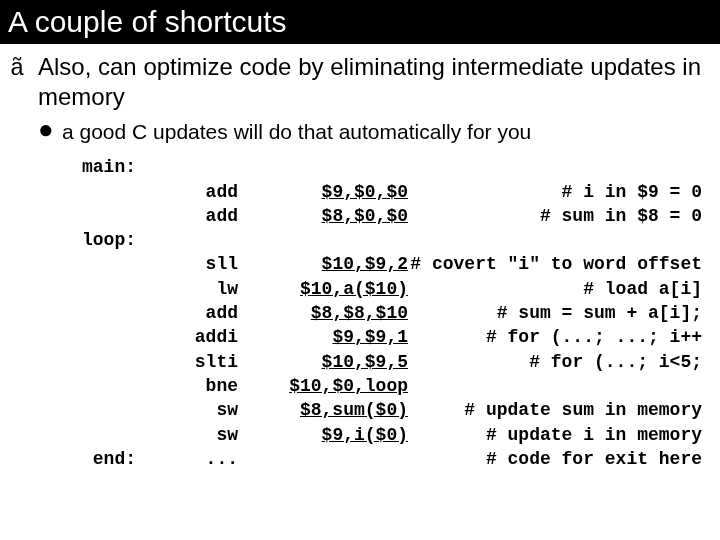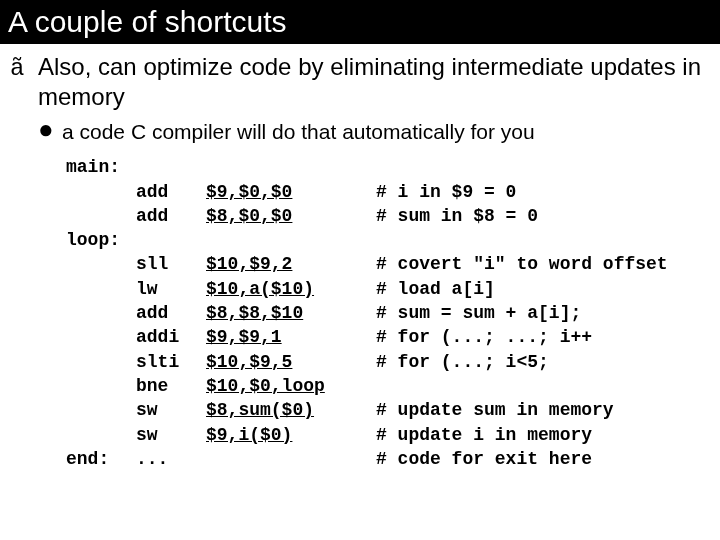--- a/index.html
+++ b/index.html
@@ -61,44 +61,45 @@
     text-align: left;
   }
   .code {
     font-family: "Courier New", Courier, monospace;
     font-size: 18px;
     font-weight: bold;
     line-height: 1.35;
     white-space: pre;
     color: #000;
     margin-left: 56px;
+    text-align: right;
   }
   .code .row {
     display: flex;
   }
   .col-label { width: 70px;  flex: 0 0 70px; }
-  .col-op    { width: 70px;  flex: 0 0 70px; }
+  .col-op    { width: 70px;  flex: 0 0 70px; margin-left: 32px; }
   .col-args  { width: 170px; flex: 0 0 170px; text-decoration: underline; }
   .col-cmt   { flex: 1 1 auto; }
 </style>
 </head>
 <body>
 
 <div class="slide">
 
   <div class="title-bar">A couple of shortcuts</div>
 
   <div class="body">
 
     <div class="bullet1">
       <div class="marker">ã</div>
       <div>Also, can optimize code by eliminating intermediate updates in memory</div>
     </div>
 
     <div class="bullet2">
       <div class="marker">●</div>
-      <div>a code C compiler will do that automatically for you</div>
+      <div>a good C updates will do that automatically for you</div>
     </div>
 
     <div class="code" id="code"><div class="row"><span class="col-label">main:</span><span class="col-op"></span><span class="col-args"></span><span class="col-cmt"></span></div><div class="row"><span class="col-label"></span><span class="col-op">add</span><span class="col-args">$9,$0,$0</span><span class="col-cmt"># i in $9 = 0</span></div><div class="row"><span class="col-label"></span><span class="col-op">add</span><span class="col-args">$8,$0,$0</span><span class="col-cmt"># sum in $8 = 0</span></div><div class="row"><span class="col-label">loop:</span><span class="col-op"></span><span class="col-args"></span><span class="col-cmt"></span></div><div class="row"><span class="col-label"></span><span class="col-op">sll</span><span class="col-args">$10,$9,2</span><span class="col-cmt"># covert "i" to word offset</span></div><div class="row"><span class="col-label"></span><span class="col-op">lw</span><span class="col-args">$10,a($10)</span><span class="col-cmt"># load a[i]</span></div><div class="row"><span class="col-label"></span><span class="col-op">add</span><span class="col-args">$8,$8,$10</span><span class="col-cmt"># sum = sum + a[i];</span></div><div class="row"><span class="col-label"></span><span class="col-op">addi</span><span class="col-args">$9,$9,1</span><span class="col-cmt"># for (...; ...; i++</span></div><div class="row"><span class="col-label"></span><span class="col-op">slti</span><span class="col-args">$10,$9,5</span><span class="col-cmt"># for (...; i&lt;5;</span></div><div class="row"><span class="col-label"></span><span class="col-op">bne</span><span class="col-args">$10,$0,loop</span><span class="col-cmt"></span></div><div class="row"><span class="col-label"></span><span class="col-op">sw</span><span class="col-args">$8,sum($0)</span><span class="col-cmt"># update sum in memory</span></div><div class="row"><span class="col-label"></span><span class="col-op">sw</span><span class="col-args">$9,i($0)</span><span class="col-cmt"># update i in memory</span></div><div class="row"><span class="col-label">end:</span><span class="col-op">...</span><span class="col-args"></span><span class="col-cmt"># code for exit here</span></div></div>
 
   </div>
 </div>
 
 </body></html>

